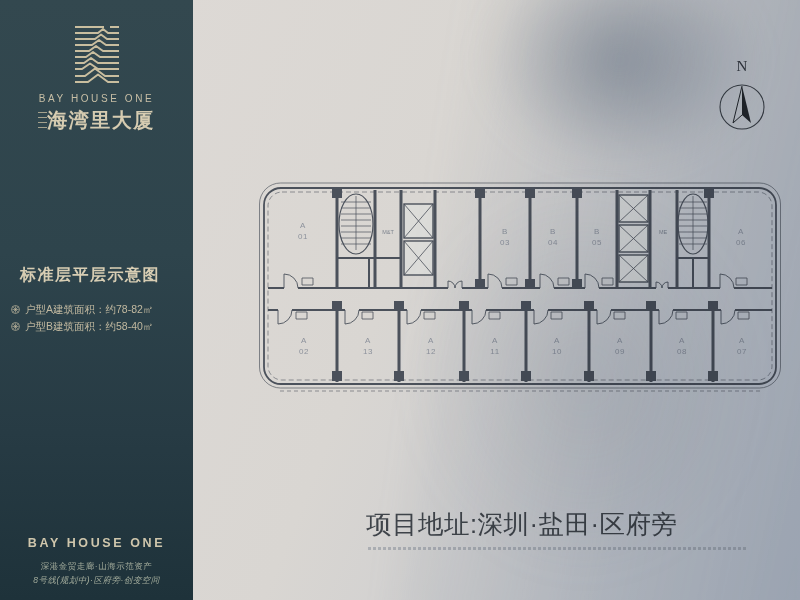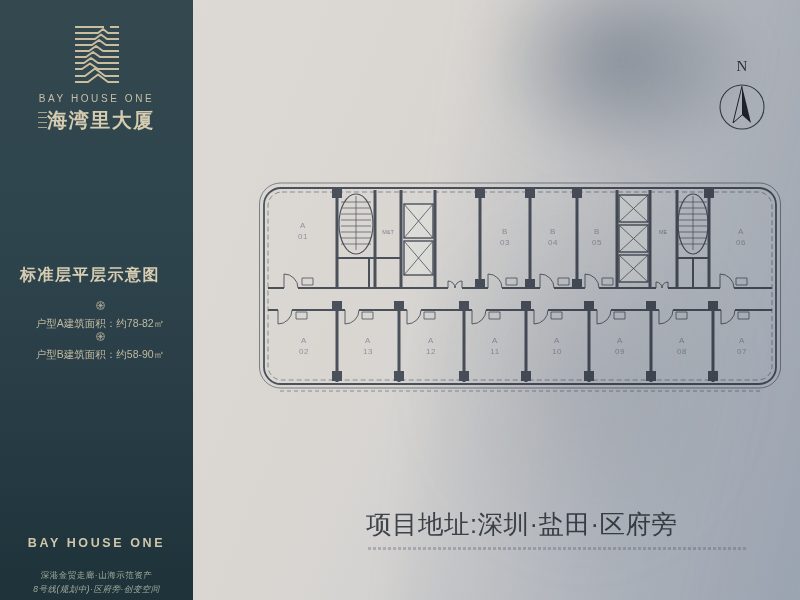--- a/index.html
+++ b/index.html
@@ -17,24 +17,24 @@
     justify-content:center; align-items:center; }
   .prefix-mark { width:9px; height:17px; opacity:.8;
     background:repeating-linear-gradient(180deg,#c3b99d 0 1.5px,transparent 1.5px 5px); }
   .brand-cn { font-size:20px; font-weight:bold; letter-spacing:1.5px; color:#d6ccb1; }
   .floors { position:absolute; top:201px; width:100%; text-align:center;
     font-size:28px; line-height:26px; letter-spacing:1px; color:#ded5bd; }
   .plan-subtitle { position:absolute; top:265px; width:100%; 
     font-size:16px; font-weight:bold; letter-spacing:1.5px; color:#d7cdb3;margin-left:20px; }
   .specs { position:absolute; top:301px; left:11px; right:4px; }
   .spec-row { display:flex; align-items:center; gap:5px; font-size:10.5px;
-    line-height:17px; color:#c2b9a0; white-space:nowrap;flex-direction:column; }
+    line-height:17px; color:#c2b9a0; white-space:nowrap; }
   .sb-footer { position:absolute; top:536px; width:100%; text-align:center; }
   .f-en { font-size:12.5px; font-weight:bold; letter-spacing:2.6px; color:#cfc6ac; }
-  .f-tag { margin-top:20px; font-size:8.5px; letter-spacing:.5px; color:#a2ab9b; }
+  .f-tag { margin-top:11px; font-size:8.5px; letter-spacing:.5px; color:#a2ab9b; }
   .f-tag + .f-tag { margin-top:2px;font-style:italic; }
 
   
   .main { position:absolute; left:175px; top:0; width:625px; height:600px;
     background:linear-gradient(112deg,#ddd9d5 0%,#d9d6d2 38%,#cfcfd0 62%,#c0c6cf 100%); }
   .shadow { position:absolute; pointer-events:none; mix-blend-mode:multiply; }
   .shadow-head { left:255px; top:-90px; width:380px; height:300px; border-radius:50%;
     background:radial-gradient(closest-side, rgba(108,126,150,.50), rgba(108,126,150,0) 72%);
     filter:blur(18px); }
   .shadow-right { right:-60px; top:-60px; width:430px; height:780px;
@@ -212,21 +212,21 @@
           <circle cx="5" cy="5" r="4.4" fill="none" stroke="#c2b9a0" stroke-width=".8"></circle>
           <path d="M5 1.5V8.5M1.5 5H8.5M2.5 2.5L7.5 7.5M7.5 2.5L2.5 7.5" stroke="#c2b9a0" stroke-width=".7"></path>
         </svg>
         <span>户型A建筑面积：约78-82㎡</span>
       </div>
       <div class="spec-row">
         <svg width="9" height="9" viewBox="0 0 10 10">
           <circle cx="5" cy="5" r="4.4" fill="none" stroke="#c2b9a0" stroke-width=".8"></circle>
           <path d="M5 1.5V8.5M1.5 5H8.5M2.5 2.5L7.5 7.5M7.5 2.5L2.5 7.5" stroke="#c2b9a0" stroke-width=".7"></path>
         </svg>
-        <span>户型B建筑面积：约58-90㎡</span>
+        <span>户型B建筑面积：约58-40㎡</span>
       </div>
     </div>
 
     <div class="sb-footer">
       <div class="f-en">BAY HOUSE ONE</div>
       <div class="f-tag">深港金贸走廊·山海示范资产</div>
       <div class="f-tag">8号线(规划中)·区府旁·创变空间</div>
     </div>
   </aside>
 </div>

